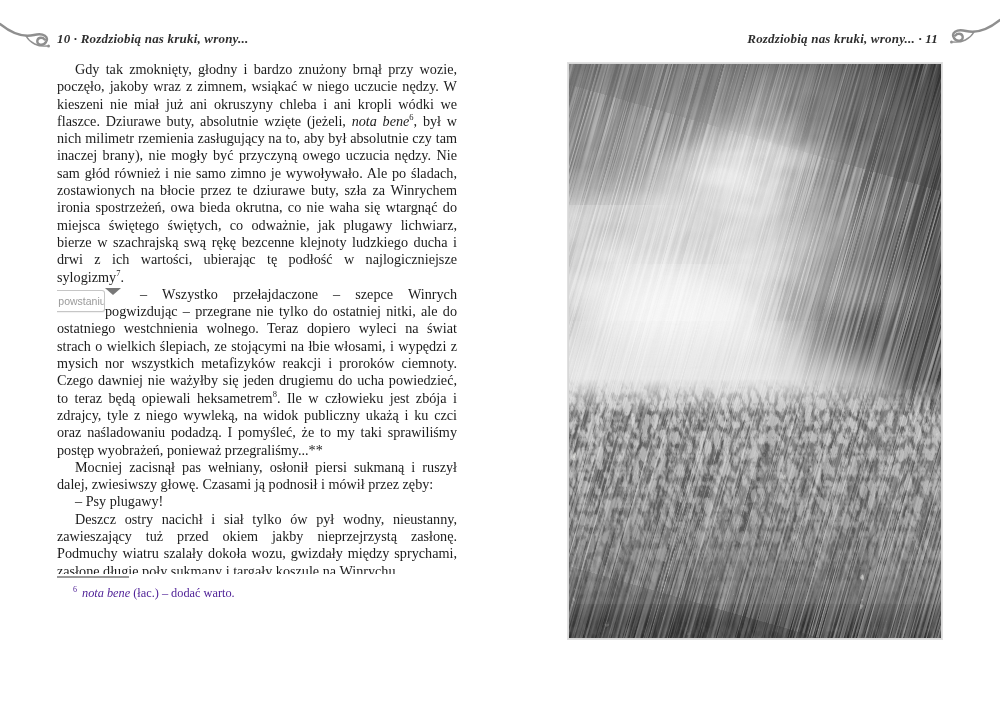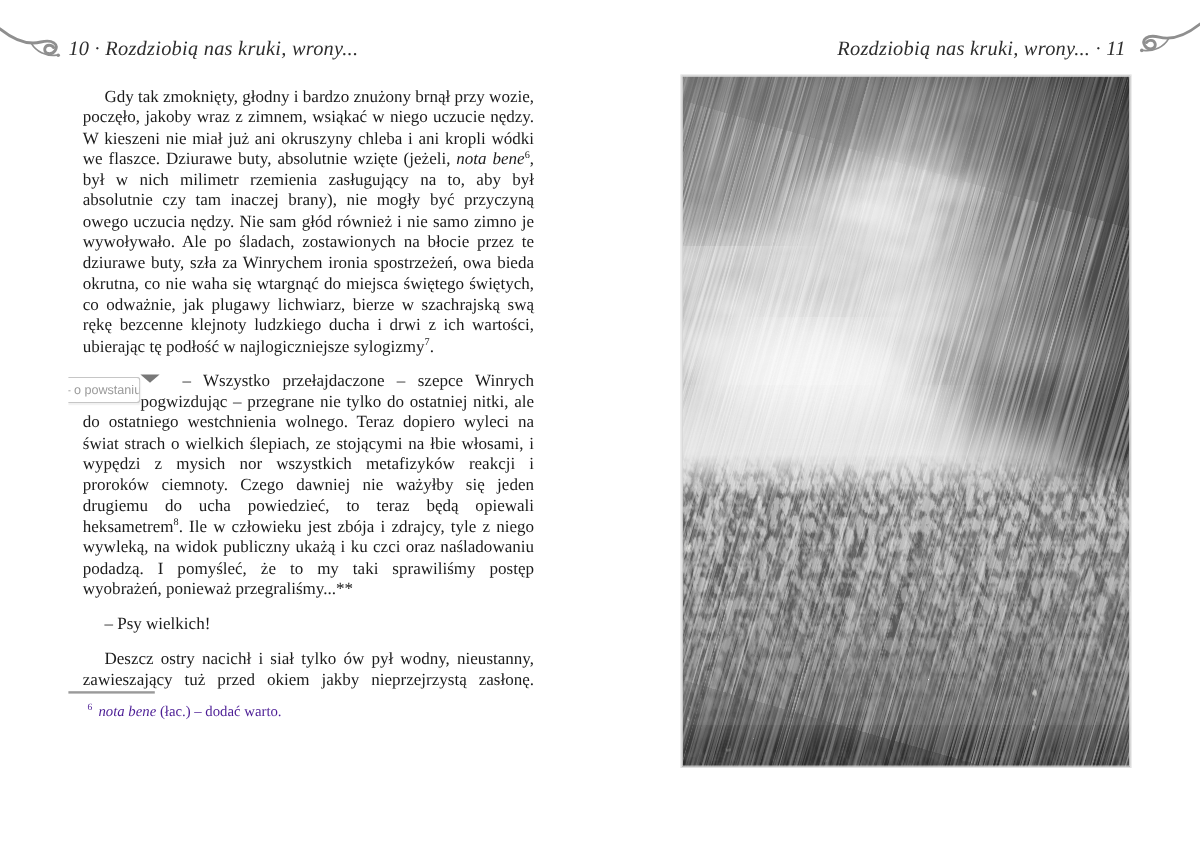--- a/index.html
+++ b/index.html
@@ -6,29 +6,29 @@
   body{width:1000px;height:707px;position:relative;overflow:hidden;
        font-family:"Liberation Serif",serif;-webkit-font-smoothing:antialiased;}
   .spread{position:absolute;inset:0;background:#ffffff;}
 
   
   .flourish{position:absolute;color:#8f8f8f;}
   .flourish.left{left:0;top:16px;}
   .flourish.right{right:0;top:12px;}
 
   
-  .running-header{position:absolute;top:31px;font-size:17px;font-style:italic;font-weight:normal;
+  .running-header{position:absolute;top:31px;font-size:13px;font-style:italic;font-weight:bold;
                   color:#2e2e2e;letter-spacing:.2px;white-space:nowrap;}
   .running-header.left{left:57px;}
   .running-header.right{right:62px;text-align:left;}
 
   
   .text-column{position:absolute;left:57px;top:61px;width:400px;height:513px;overflow:hidden;
                font-size:14.2px;line-height:17.3px;color:#1b1b1b;text-align:justify;}
-  .para{margin:12px;text-indent:18px;}
+  .para{margin:0;text-indent:18px;}
   .term{font-style:italic;}
   sup.fnref{font-size:8.5px;line-height:0;vertical-align:super;}
 
   
   .tab-float{float:left;width:105px;height:31px;margin-left:-57px;text-indent:0;}
   .margin-tab-box{display:block;margin-top:4px;height:20px;background:#ffffff;
                   border:1px solid #c6c6c6;border-left:none;border-radius:0 3px 3px 0;
                   box-shadow:0 1px 1px rgba(0,0,0,.06);}
   .margin-tab-label{display:block;text-align:right;padding-right:7px;
                     font-family:"Liberation Sans",sans-serif;font-size:10.5px;line-height:20px;
@@ -82,22 +82,23 @@
     <p class="para"><span>Gdy tak zmoknięty, głodny i bardzo znużony brnął przy wozie, poczęło, jakoby wraz z zimnem, wsiąkać w niego uczucie nędzy. W kieszeni nie miał już ani okruszyny chleba i ani kropli wódki we flaszce. Dziurawe buty, absolutnie wzięte (jeżeli, </span><i class="term">nota bene</i><sup class="fnref">6</sup><span>, był w nich milimetr rzemienia zasługujący na to, aby był absolutnie czy tam inaczej brany), nie mogły być przyczyną owego uczucia nędzy. Nie sam głód również i nie samo zimno je wywoływało. Ale po śladach, zostawionych na błocie przez te dziurawe buty, szła za Winrychem ironia spostrzeżeń, owa bieda okrutna, co nie waha się wtargnąć do miejsca świętego świętych, co odważnie, jak plugawy lichwiarz, bierze w szachrajską swą rękę bezcenne klejnoty ludzkiego ducha i drwi z ich wartości, ubierając tę podłość w najlogiczniejsze sylogizmy</span><sup class="fnref">7</sup><span>.</span></p>
 
     <p class="para"><span class="tab-float">
           <span class="margin-tab-box">
             <span class="margin-tab-label">Winrych – o powstaniu</span>
           </span>
         </span><span class="tri-float">
           <span class="tri"></span>
         </span><span>– Wszystko przełajdaczone – szepce Winrych pogwizdując – przegrane nie tylko do ostatniej nitki, ale do ostatniego westchnienia wolnego. Teraz dopiero wyleci na świat strach o wielkich ślepiach, ze stojącymi na łbie włosami, i wypędzi z mysich nor wszystkich metafizyków reakcji i proroków ciemnoty. Czego dawniej nie ważyłby się jeden drugiemu do ucha powiedzieć, to teraz będą opiewali heksametrem</span><sup class="fnref">8</sup><span>. Ile w człowieku jest zbója i zdrajcy, tyle z niego wywleką, na widok publiczny ukażą i ku czci oraz naśladowaniu podadzą. I pomyśleć, że to my taki sprawiliśmy postęp wyobrażeń, ponieważ przegraliśmy...**</span></p>
 
-    <p class="para">– Psy wielkich!</p>
-    <p class="para">Deszcz ostry nacichł i siał tylko ów pył wodny, nieustanny, zawieszający tuż przed okiem jakby nieprzejrzystą zasłonę. Podmuchy wiatru szalały dokoła wozu, gwizdały między sprychami, wydymały długie poły sukmany i ślepiach koszulę na Winrychu.</p>
+    <p class="para">Mocniej zacisnął pas wełniany, osłonił piersi sukmaną i ruszył dalej, zwiesiwszy głowę. Czasami ją podnosił i mówił przez zęby:</p>
+    <p class="para">– Psy plugawy!</p>
+    <p class="para">Deszcz ostry nacichł i siał tylko ów pył wodny, nieustanny, zawieszający tuż przed okiem jakby nieprzejrzystą zasłonę. Podmuchy wiatru szalały dokoła wozu, gwizdały między sprychami, zasłonę długie poły sukmany i targały koszulę na Winrychu.</p>
 
   </div>
 
   <div class="footnotes">
     <div class="fn-rule"></div>
     <p class="fn"><sup>6</sup><i class="term">nota bene</i><span> (łac.) – dodać warto.</span></p>
   </div>
 
   <figure class="photo">
     <svg width="374" height="576" viewBox="0 0 374 576" preserveAspectRatio="none" aria-hidden="true">

